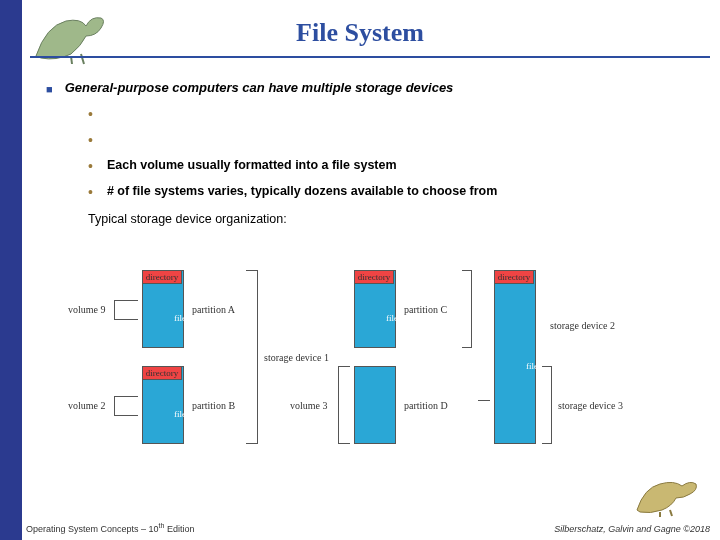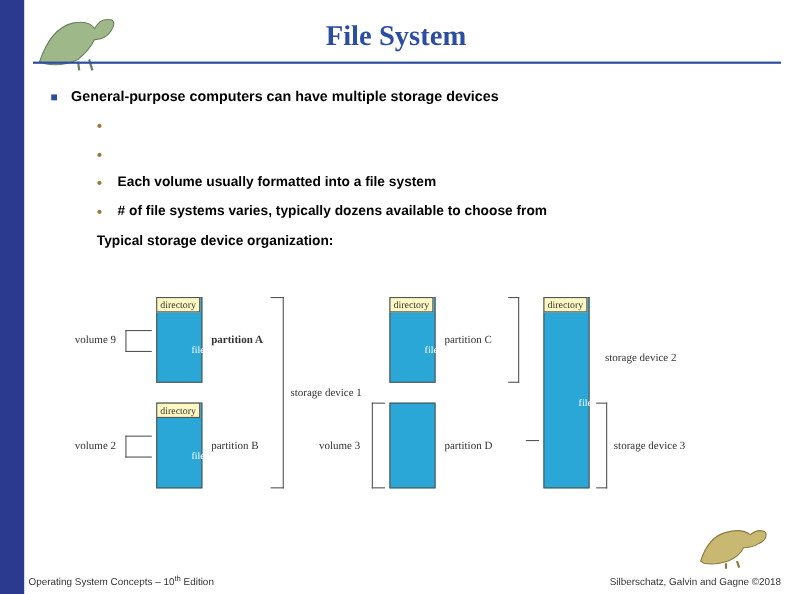--- a/index.html
+++ b/index.html
@@ -31,35 +31,35 @@
   .title-rule {
     position: absolute; top: 56px; left: 30px; right: 10px;
     border-top: 2px solid #2d4ea0;
   }
   .content {
     position: absolute; left: 46px; top: 80px; right: 18px;
     font-size: 13px; color: #000;
   }
   .bullet-row { display: flex; align-items: flex-start; margin-bottom: 8px; }
   .sq { color: #2d4ea0; font-size: 11px; margin-right: 12px; line-height: 18px; }
-  .main-text { font-weight: bold; }
+  .main-text { font-weight: bold; font-style: italic; }
   .sub-list { margin-left: 42px; margin-top: 8px; }
   .sub-row { display: flex; align-items: flex-start; margin-bottom: 10px; }
   .dot { color: #9a7a3a; font-size: 14px; margin-right: 14px; line-height: 16px; }
   .sub-text { font-weight: bold; font-size: 12.5px; }
-  .typical { margin-left: 42px; margin-top: 12px; font-weight: bold; font-size: 12.5px; }
+  .typical { margin-left: 42px; margin-top: 12px; font-weight: normal; font-size: 12.5px; }
 
   .diagram {
     position: absolute; left: 70px; top: 270px; width: 610px; height: 210px;
     font-family: "Times New Roman", serif; font-size: 10px; color: #333;
   }
   .col { position: absolute; top: 0; }
   .box { background: #2aa7d6; border: 1px solid #555; position: relative; }
   .dirlabel {
-    border: 1px solid #555; background: #fef9c3; text-align: center;
+    border: 1px solid #555; background: #ef4444; text-align: center;
     font-size: 9px; padding: 1px 0; position: absolute; width: 100%; top: -1px; left: -1px;
   }
   .fileslabel {
     position: absolute; left: 0; width: 100%; text-align: center;
     color: #fff; font-size: 9px; padding-left: 31px;
   }
   .side-label { position: absolute; font-size: 10px; color: #333; white-space: nowrap; }
   .brace {
     position: absolute; border: 1px solid #555; border-left: none;
   }
@@ -81,21 +81,21 @@
   .colC { left: 424px; width: 42px; }
   .boxC { width: 42px; height: 174px; top: 0; }
 
   .footer {
     position: absolute; bottom: 6px; left: 26px; right: 10px;
     display: flex; justify-content: space-between; align-items: flex-end;
     font-size: 9px; color: #333;
   }
   .footer-left { }
   .footer-center { position: absolute; left: 0; right: 0; text-align: center; }
-  .footer-right { color: #333; }
+  .footer-right { color: #333; font-style: italic; }
   sup { font-size: 7px; }
 </style>
 </head>
 <body>
 
 <div class="sidebar"></div>
 
 <div class="dino-top">
   <svg viewBox="0 0 90 60">
       <path d="M10 50 Q20 20 40 15 Q55 12 60 20 Q65 10 75 12 Q80 14 75 22 Q70 30 60 30 Q55 40 45 48 Q30 55 15 52 Z" fill="#9fb88a" stroke="#6a8060"></path>
@@ -142,21 +142,21 @@
       <div class="fileslabel" style="top:42px;">files</div>
     </div>
   </div>
 
   <div class="side-label" style="left:-2px; top:34px;">volume 9</div>
   <div class="side-label" style="left:-2px; top:130px;">volume 2</div>
 
   <div style="position:absolute; left:44px; top:30px; width:24px; height:20px; border-top:1px solid #555; border-bottom:1px solid #555; border-left:1px solid #555;"></div>
   <div style="position:absolute; left:44px; top:126px; width:24px; height:20px; border-top:1px solid #555; border-bottom:1px solid #555; border-left:1px solid #555;"></div>
 
-  <div class="side-label" style="left:122px; top:34px;font-weight:bold;">partition A</div>
+  <div class="side-label" style="left:122px; top:34px;">partition A</div>
   <div class="side-label" style="left:122px; top:130px;">partition B</div>
 
   <div class="brace" style="left:176px; top:0; width:12px; height:174px;"></div>
   <div class="side-label" style="left:194px; top:82px;">storage device 1</div>
 
   <div class="col colB">
     <div class="box boxB1" style="position:absolute;">
       <div class="dirlabel">directory</div>
       <div class="fileslabel" style="top:42px;">files</div>
     </div>

